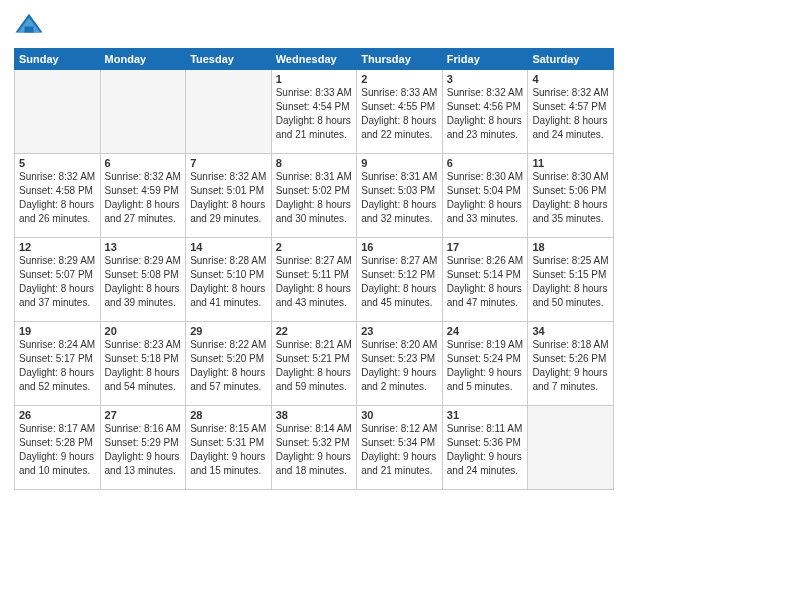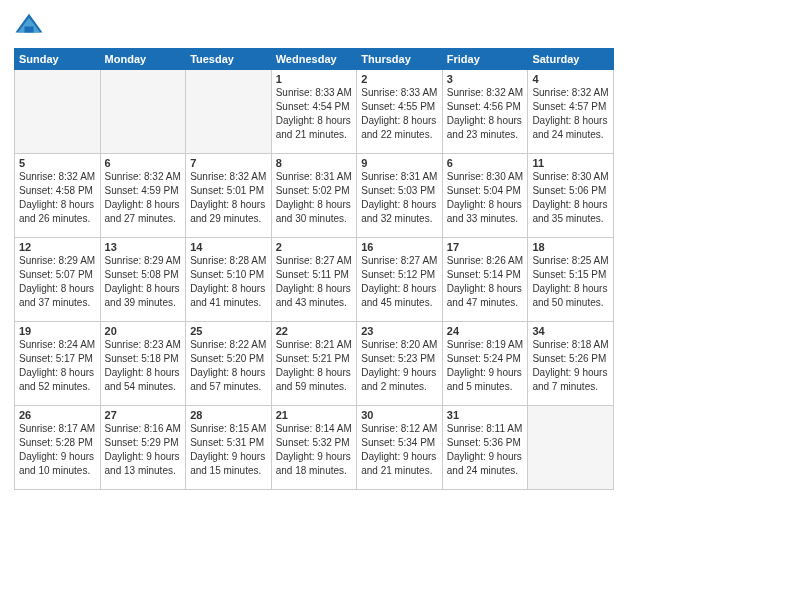--- a/index.html
+++ b/index.html
@@ -216,21 +216,21 @@
         <tr>
           <td>
             <span class="day-number">19</span>
             <div class="day-info">Sunrise: 8:24 AM<br>Sunset: 5:17 PM<br>Daylight: 8 hours and 52 minutes.</div>
           </td>
           <td>
             <span class="day-number">20</span>
             <div class="day-info">Sunrise: 8:23 AM<br>Sunset: 5:18 PM<br>Daylight: 8 hours and 54 minutes.</div>
           </td>
           <td>
-            <span class="day-number">25</span>
+            <span class="day-number">29</span>
             <div class="day-info">Sunrise: 8:22 AM<br>Sunset: 5:20 PM<br>Daylight: 8 hours and 57 minutes.</div>
           </td>
           <td>
             <span class="day-number">22</span>
             <div class="day-info">Sunrise: 8:21 AM<br>Sunset: 5:21 PM<br>Daylight: 8 hours and 59 minutes.</div>
           </td>
           <td>
             <span class="day-number">23</span>
             <div class="day-info">Sunrise: 8:20 AM<br>Sunset: 5:23 PM<br>Daylight: 9 hours and 2 minutes.</div>
           </td>
@@ -250,21 +250,21 @@
           </td>
           <td>
             <span class="day-number">27</span>
             <div class="day-info">Sunrise: 8:16 AM<br>Sunset: 5:29 PM<br>Daylight: 9 hours and 13 minutes.</div>
           </td>
           <td>
             <span class="day-number">28</span>
             <div class="day-info">Sunrise: 8:15 AM<br>Sunset: 5:31 PM<br>Daylight: 9 hours and 15 minutes.</div>
           </td>
           <td>
-            <span class="day-number">21</span>
+            <span class="day-number">38</span>
             <div class="day-info">Sunrise: 8:14 AM<br>Sunset: 5:32 PM<br>Daylight: 9 hours and 18 minutes.</div>
           </td>
           <td>
             <span class="day-number">30</span>
             <div class="day-info">Sunrise: 8:12 AM<br>Sunset: 5:34 PM<br>Daylight: 9 hours and 21 minutes.</div>
           </td>
           <td>
             <span class="day-number">31</span>
             <div class="day-info">Sunrise: 8:11 AM<br>Sunset: 5:36 PM<br>Daylight: 9 hours and 24 minutes.</div>
           </td>

